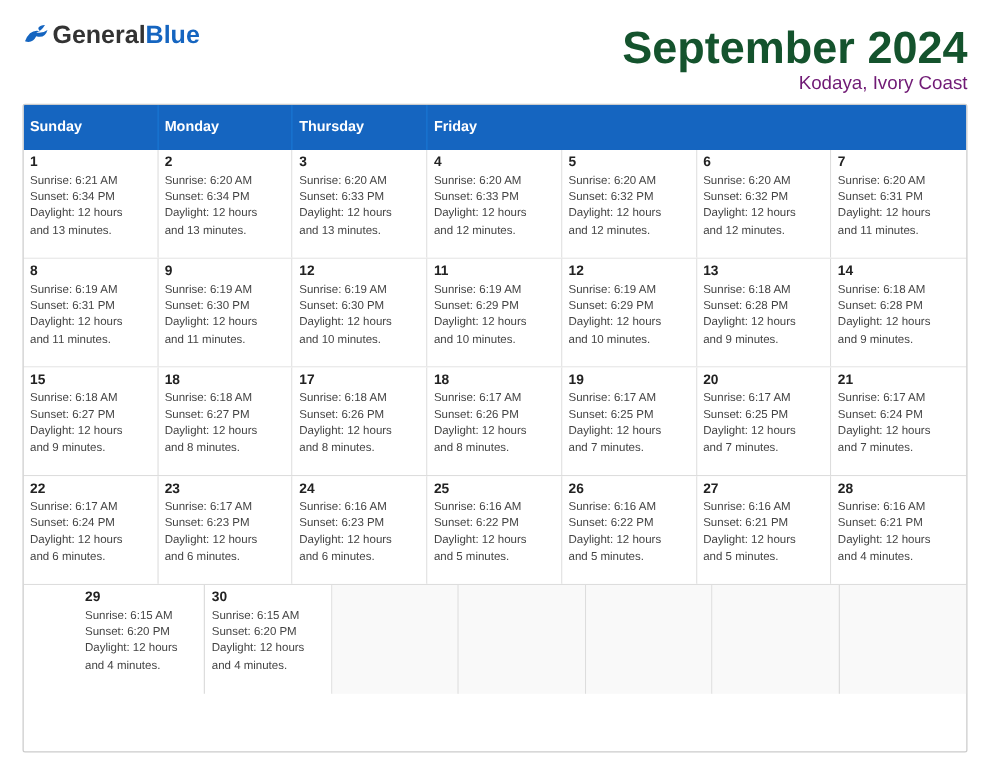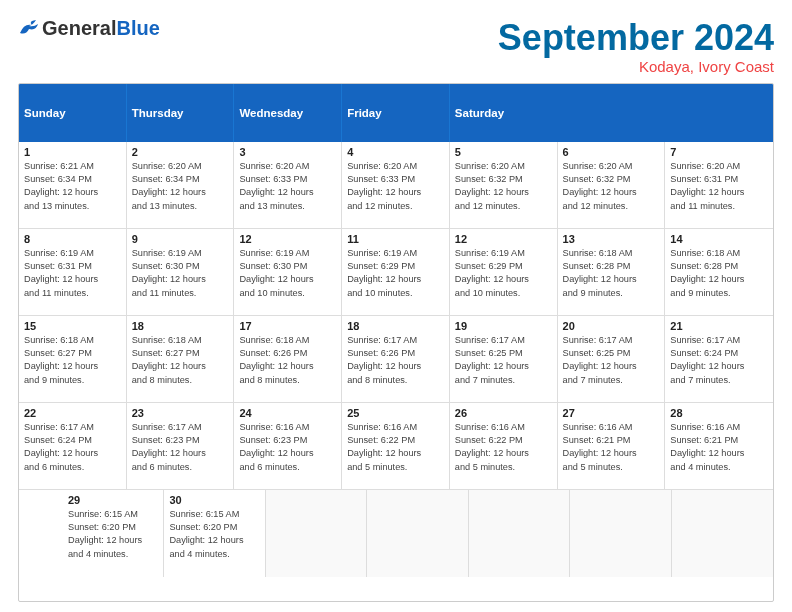--- a/index.html
+++ b/index.html
@@ -40,43 +40,43 @@
       display: flex;
       align-items: center;
       gap: 2px;
     }
     .title-block {
       text-align: right;
     }
     .month-title {
       font-size: 36px;
       font-weight: bold;
-      color: #0369a1;
+      color: #14532d;
       line-height: 1.1;
     }
     .subtitle {
       font-size: 15px;
-      color: #ef4444;
+      color: #701a75;
     }
     .calendar {
       flex: 1;
       border: 1px solid #ccc;
       border-radius: 2px;
       overflow: hidden;
     }
     .cal-header {
       display: grid;
       grid-template-columns: repeat(7, 1fr);
       background: #1565C0;
     }
     .cal-header-cell {
       color: #fff;
       font-size: 11.5px;
       font-weight: bold;
-      padding: 23px 5px;
+      padding: 12px 5px;
       text-align: left;
       border-right: 1px solid #1976d2;
     }
     .cal-header-cell:last-child { border-right: none; }
     .cal-body {
       display: grid;
       grid-template-rows: repeat(5, 1fr);
     }
     .cal-week {
       display: grid;
@@ -124,24 +124,23 @@
     </div>
     <div class="title-block">
       <div class="month-title">September 2024</div>
       <div class="subtitle">Kodaya, Ivory Coast</div>
     </div>
   </div>
 
   <div class="calendar">
     <div class="cal-header">
       <div class="cal-header-cell">Sunday</div>
+      <div class="cal-header-cell">Monday</div>
       <div class="cal-header-cell">Thursday</div>
-      <div class="cal-header-cell">Wednesday</div>
       <div class="cal-header-cell">Friday</div>
-      <div class="cal-header-cell">Saturday</div>
     </div>
     <div class="cal-body" id="cal-body">
     <div class="cal-week">
           <div class="cal-cell">
             <div class="day-num">1</div>
             <div class="day-info" style="white-space: pre-line;">Sunrise: 6:21 AM
 Sunset: 6:34 PM
 Daylight: 12 hours
 and 13 minutes.</div>
           </div>

